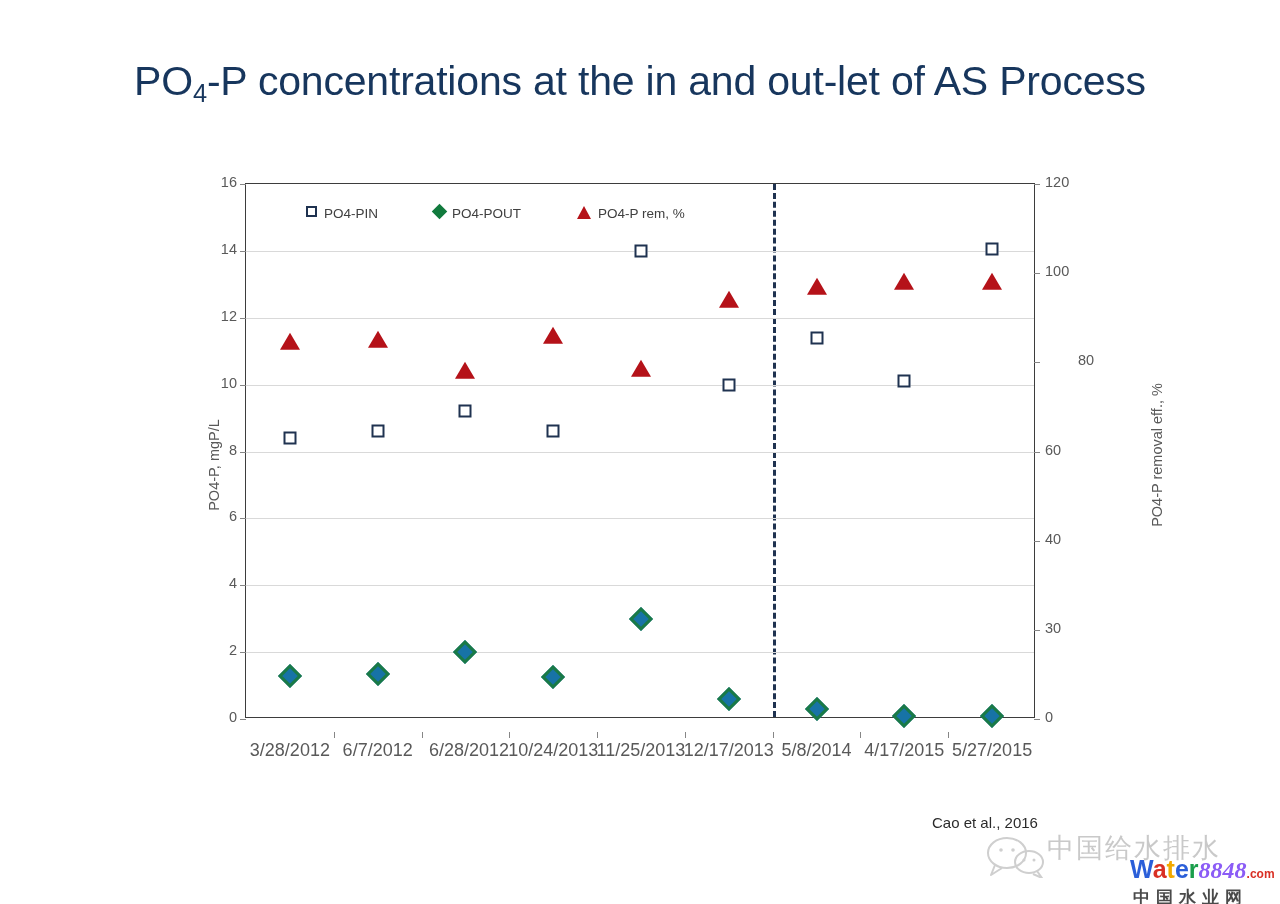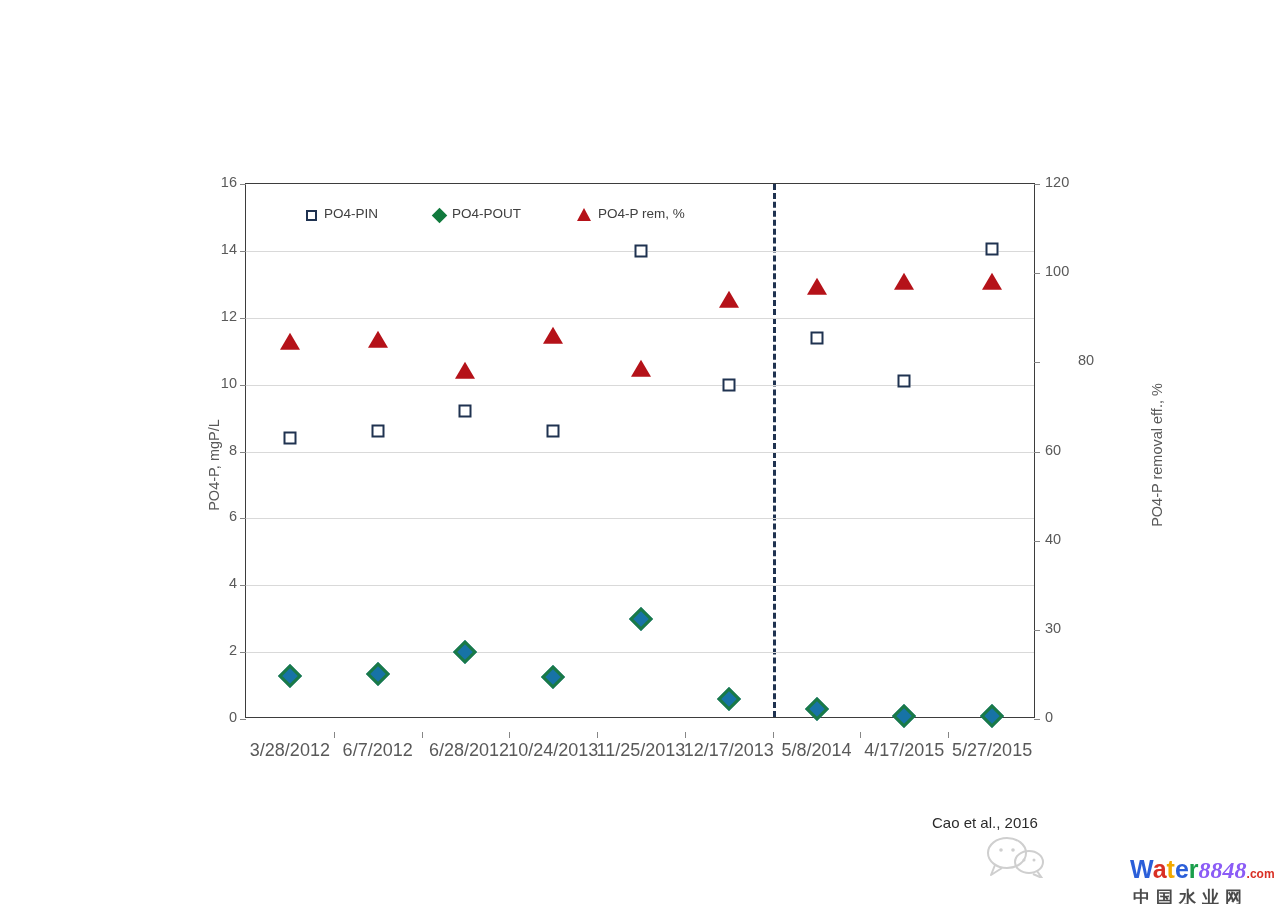--- a/index.html
+++ b/index.html
@@ -108,21 +108,21 @@
   
   #legend {
     position: absolute;
     left: 60px; top: 22px;
     display: flex;
     gap: 56px;
     align-items: center;
   }
   .legend-item {
     display: flex;
-    align-items: flex-end;
+    align-items: flex-start;
     gap: 7px;
     font-size: 13.5px;
     color: #404040;
     white-space: nowrap;
   }
 
   
   .marker { position: absolute; }
 
   .m-square {
@@ -243,20 +243,23 @@
     color: #4a4a4a;
     letter-spacing: 6px;
     white-space: nowrap;
   }
 </style>
 </head>
 <body>
 
 <div id="slide">
 
+  <div id="slide-title">
+    <span>PO</span><sub>4</sub><span>-P concentrations at the in and out-let of AS Process</span>
+  </div>
 
   <div id="chart-area">
 
     <div id="axis-title-left">PO4-P, mgP/L</div>
     <div id="axis-title-right">PO4-P removal eff., %</div>
 
     <div id="plot">
 
       <div id="legend">
           <div class="legend-item">
@@ -368,19 +371,20 @@
         <ellipse cx="22" cy="17" rx="19" ry="15"></ellipse>
         <path d="M10 29 L6 39 L17 32" stroke-linejoin="round"></path>
         <circle cx="16" cy="14" r="1.8" fill="#cfcfcf" stroke="none"></circle>
         <circle cx="28" cy="14" r="1.8" fill="#cfcfcf" stroke="none"></circle>
         <ellipse cx="44" cy="26" rx="14" ry="11"></ellipse>
         <path d="M52 35 L57 42 L48 38" stroke-linejoin="round"></path>
         <circle cx="39" cy="24" r="1.5" fill="#cfcfcf" stroke="none"></circle>
         <circle cx="49" cy="24" r="1.5" fill="#cfcfcf" stroke="none"></circle>
       </svg>
     </div>
+    <div id="wm-cn-top">中国给水排水</div>
     <div id="wm-logo">
       <span class="l1">W</span><span class="l2">a</span><span class="l3">t</span><span class="l4">e</span><span class="l5">r</span><span class="num">8848</span><span class="dotcom">.com</span>
     </div>
     <div id="wm-cn-bottom">中国水业网</div>
   </div>
 
 </div>
 
 </body></html>

